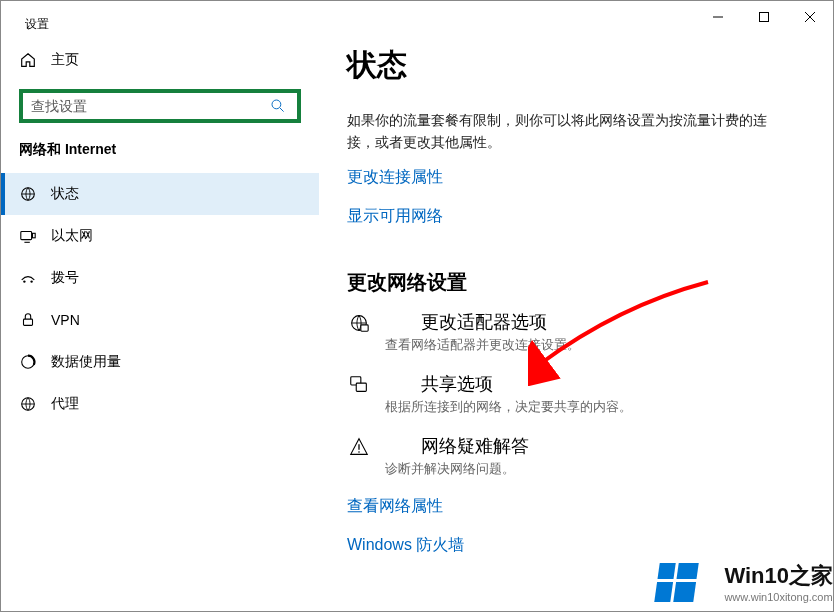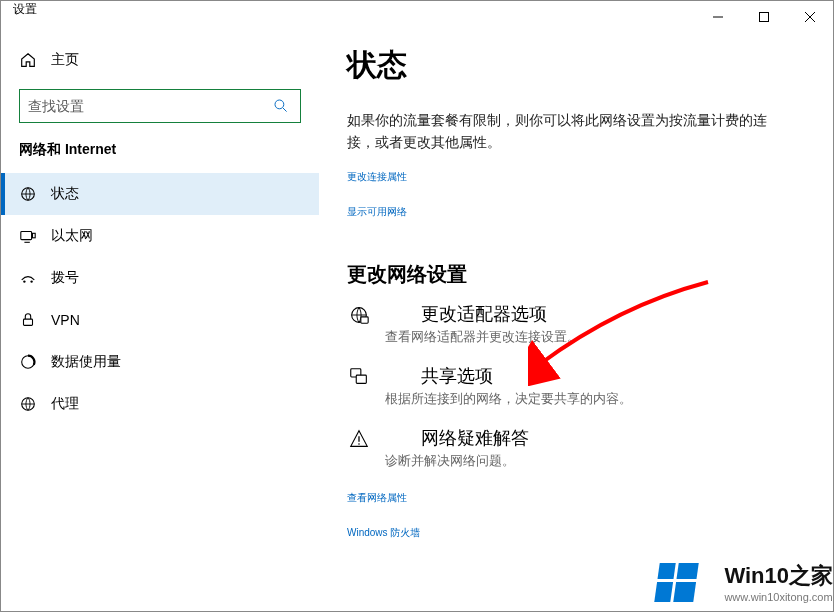--- a/index.html
+++ b/index.html
@@ -10,22 +10,22 @@
       width: 834px;
       height: 612px;
       overflow: hidden;
       position: relative;
       border: 1px solid #888;
       background: #fff;
     }
     .titlebar {
       height: 32px;
       display: flex;
-      align-items: flex-start;
-      padding-left: 12px;
+      align-items: flex-end;
+      padding-left: 24px;
       position: relative;
       font-family: Liberation Serif, serif;
     }
     .titlebar-title { font-size: 12px; }
     .window-controls {
       position: absolute;
       right: 0;
       top: 0;
       display: flex;
       height: 32px;
@@ -51,21 +51,21 @@
     }
     .home-row {
       display: flex;
       align-items: flex-end;
       gap: 14px;
       padding: 10px 18px;
     }
     .home-row .icon { width: 18px; display:flex; align-items:center; }
     .search-wrap { margin: 10px 18px 14px 18px; }
     .search-box {
-      border: 1px solid #15803d;
+      border: 4px solid #15803d;
       height: 34px;
       display: flex;
       align-items: center;
       padding: 0 8px;
     }
     .search-input {
       border: none;
       outline: none;
       flex: 1;
       font-size: 14px;
@@ -112,21 +112,21 @@
       margin-bottom: 14px;
     }
     .body-text {
       font-size: 14px;
       color: #222;
       line-height: 1.55;
       margin-bottom: 14px;
     }
     .link {
       color: #0067c0;
-      font-size: 10px;
+      font-size: 16px;
       display: inline-block;
       margin-bottom: 18px;
     }
     .option-row {
       display: flex;
       gap: 14px;
       margin-bottom: 18px;
       align-items: flex-start;
     }
     .option-icon {

